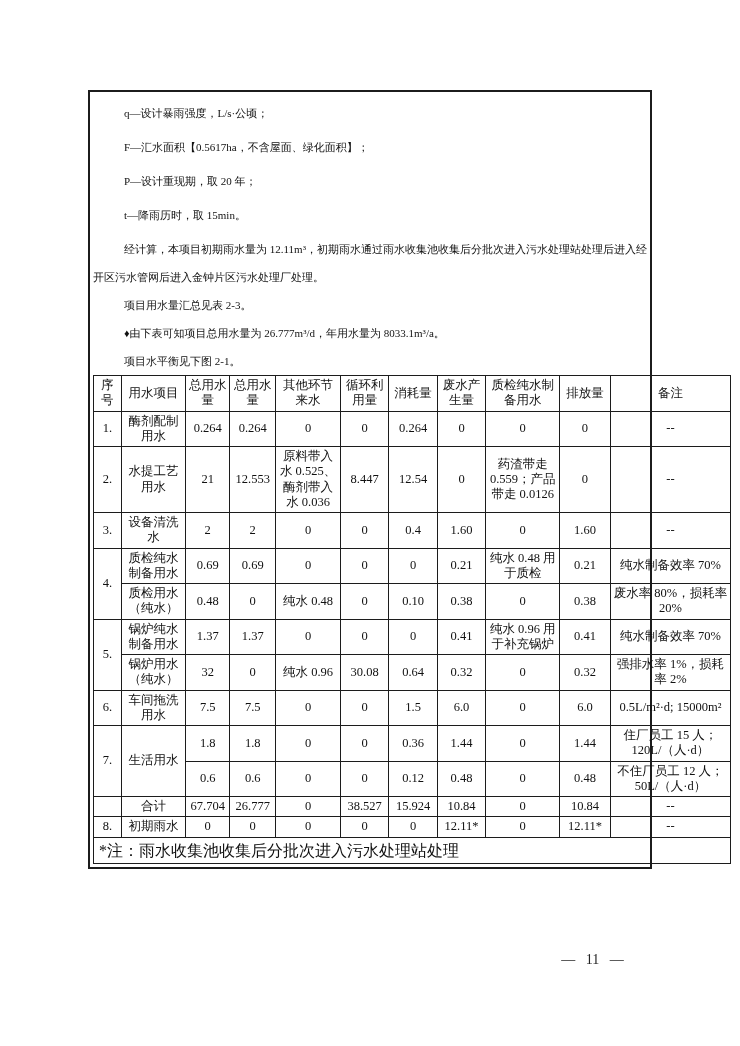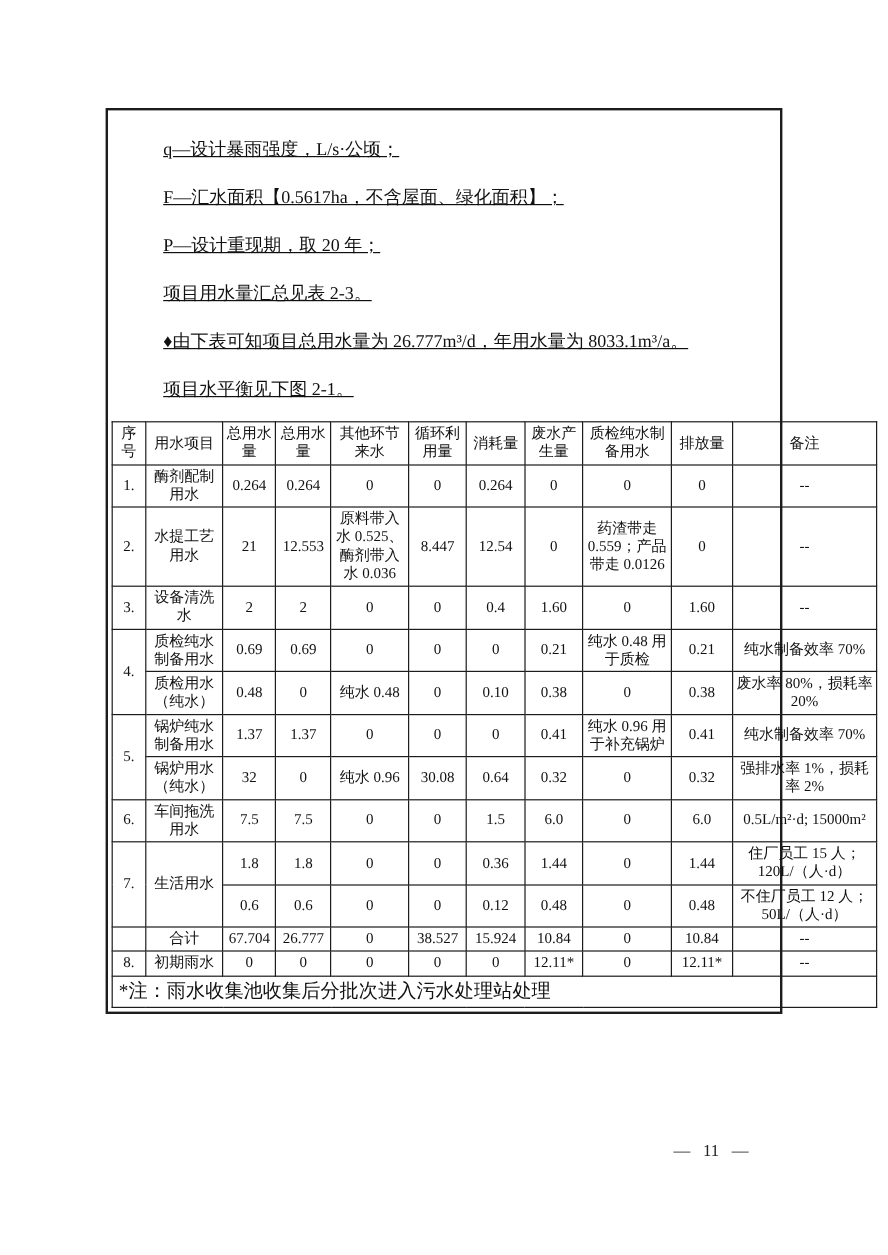--- a/index.html
+++ b/index.html
@@ -18,26 +18,25 @@
     position: absolute;
     left: 88px;
     top: 90px;
     width: 564px;
     box-sizing: border-box;
     border: 2px solid #1c1c1c;
     padding: 7px 3px 3px 3px;
     background: #ffffff;
   }
   p.doc {
-    margin: 12px;
-    font-size: 15px;
+    margin: 0;
+    font-size: 11px;
     line-height: 28px;
     text-indent: 31px;
     text-align: justify;
-    text-decoration: underline;
   }
   p.doc.spaced { margin-bottom: 6px; }
   .tbl-title {
     text-align: center;
     font-size: 14px;
     margin: 8px 0 3px 0;
     letter-spacing: 1px;
   }
   table.water {
     border-collapse: collapse;
@@ -83,20 +82,22 @@
     color: #222222;
   }
 </style>
 </head>
 <body>
 
 <div class="frame">
   <p class="doc spaced">q—设计暴雨强度，L/s·公顷；</p>
   <p class="doc spaced">F—汇水面积【0.5617ha，不含屋面、绿化面积】；</p>
   <p class="doc spaced">P—设计重现期，取 20 年；</p>
+  <p class="doc spaced">t—降雨历时，取 15min。</p>
+  <p class="doc">经计算，本项目初期雨水量为 12.11m³，初期雨水通过雨水收集池收集后分批次进入污水处理站处理后进入经开区污水管网后进入金钟片区污水处理厂处理。</p>
   <p class="doc">项目用水量汇总见表 2-3。</p>
   <p class="doc">♦由下表可知项目总用水量为 26.777m³/d，年用水量为 8033.1m³/a。</p>
   <p class="doc">项目水平衡见下图 2-1。</p>
 
 
   <table class="water">
     <colgroup>
       <col class="col-seq">
         <col class="col-item">
         <col class="col-total">

